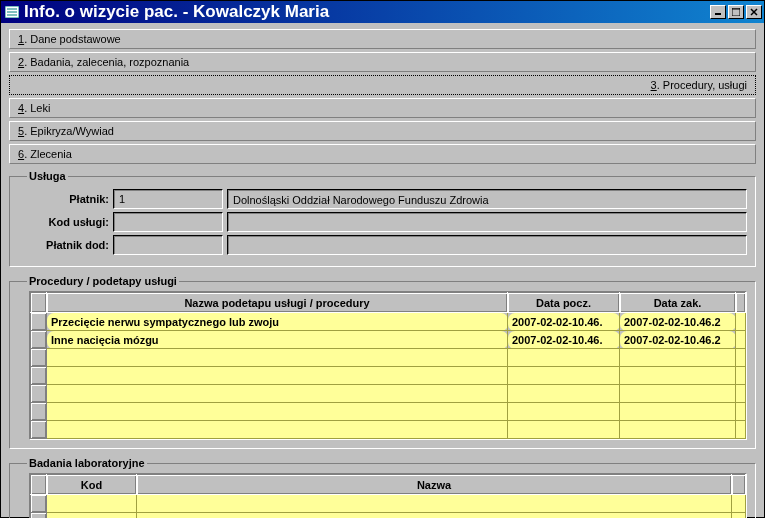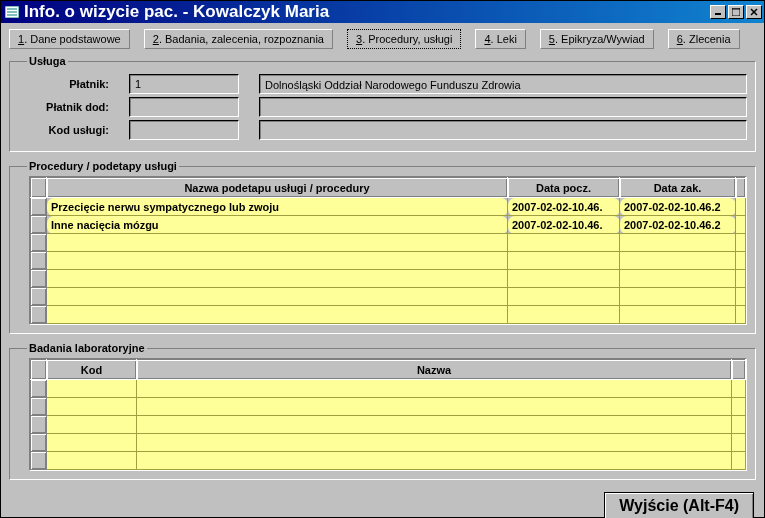--- a/index.html
+++ b/index.html
@@ -39,21 +39,21 @@
   border: 1px solid #fff;
   border-right-color: #000; border-bottom-color: #000;
   display: inline-flex; align-items: center; justify-content: center;
   font-family: Arial; font-size: 9px; font-weight: bold;
   margin-left: 2px;
   cursor: default;
 }
 .content {
   padding: 6px 8px;
 }
-.tabstrip { display: flex; gap: 14px; margin-bottom: 6px; }
+.tabstrip { display: flex; gap: 3px; margin-bottom: 6px; flex-direction: column; }
 .tab {
   background: #c0c0c0;
   border: 1px solid #808080;
   border-top-color: #fff; border-left-color: #fff;
   padding: 3px 8px;
   font-size: 11px;
   cursor: default;
 }
 .tab u { text-decoration: underline; }
 .tab.active {
@@ -69,21 +69,21 @@
   margin-bottom: 8px;
   position: relative;
 }
 fieldset.groupbox > legend {
   font-weight: bold;
   padding: 0 2px;
   background: #c0c0c0;
   margin-left: -2px;
 }
 .formrow {
-  display: flex; align-items: center; gap: 20px;
+  display: flex; align-items: center; gap: 4px;
   margin: 3px 0;
 }
 .formlabel {
   width: 80px; text-align: right; font-weight: bold;
 }
 .sunken {
   background: #c0c0c0;
   border: 1px solid #000;
   border-right-color: #fff; border-bottom-color: #fff;
   box-shadow: inset 1px 1px 0 #808080;
@@ -193,30 +193,30 @@
       <div class="formrow">
         <div class="formlabel">Płatnik:</div>
         <div class="sunken small">
             <span>1</span>
           </div>
         <div class="sunken large">
             <span>Dolnośląski Oddział Narodowego Funduszu Zdrowia</span>
           </div>
       </div>
       <div class="formrow">
-        <div class="formlabel">Płatnik dod:</div>
+        <div class="formlabel">Kod usługi:</div>
         <div class="sunken small">
             <span></span>
           </div>
         <div class="sunken large">
             <span></span>
           </div>
       </div>
       <div class="formrow">
-        <div class="formlabel">Kod usługi:</div>
+        <div class="formlabel">Płatnik dod:</div>
         <div class="sunken small">
             <span></span>
           </div>
         <div class="sunken large">
             <span></span>
           </div>
       </div>
     </fieldset>
 
     <fieldset class="groupbox">

